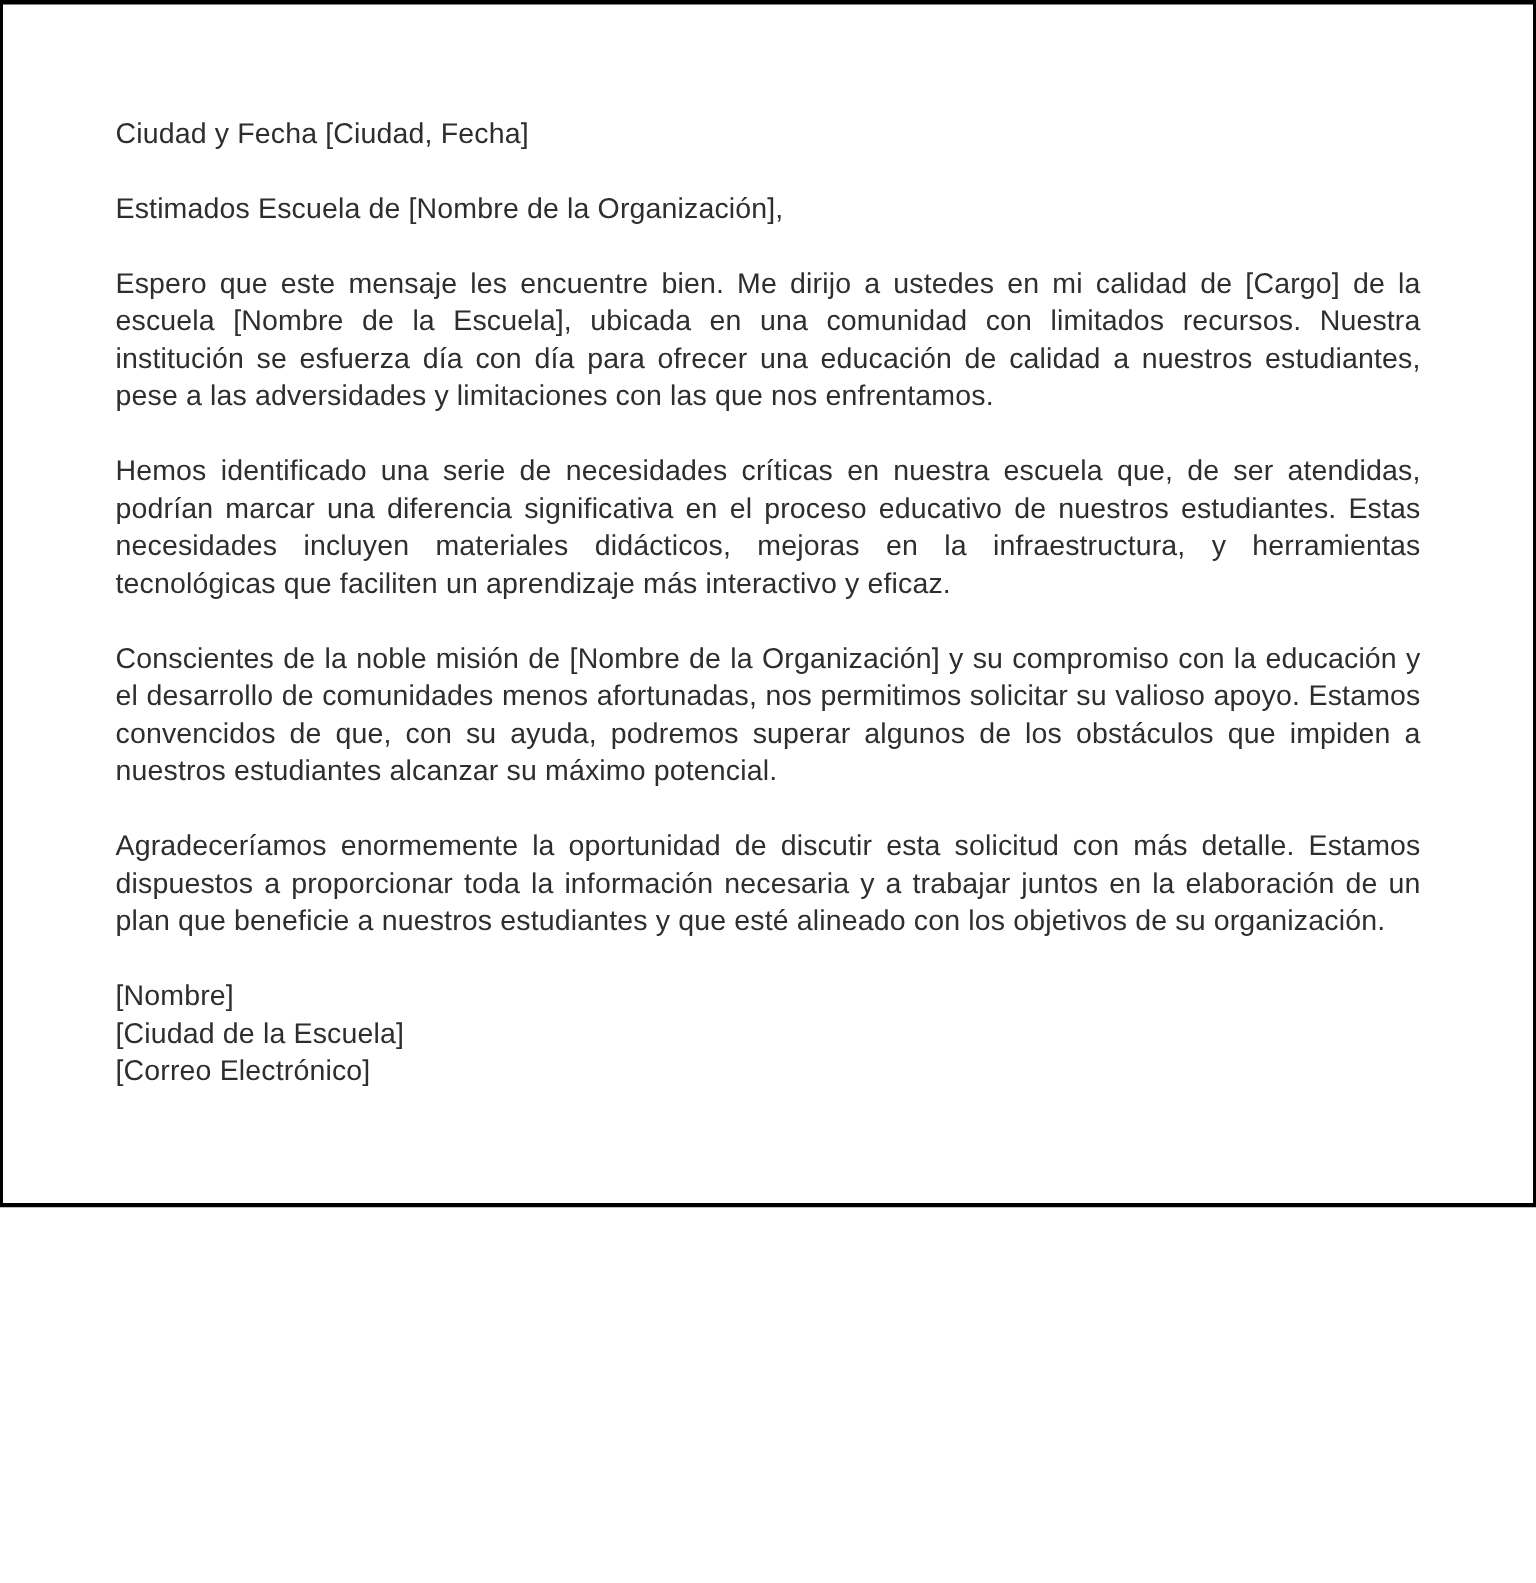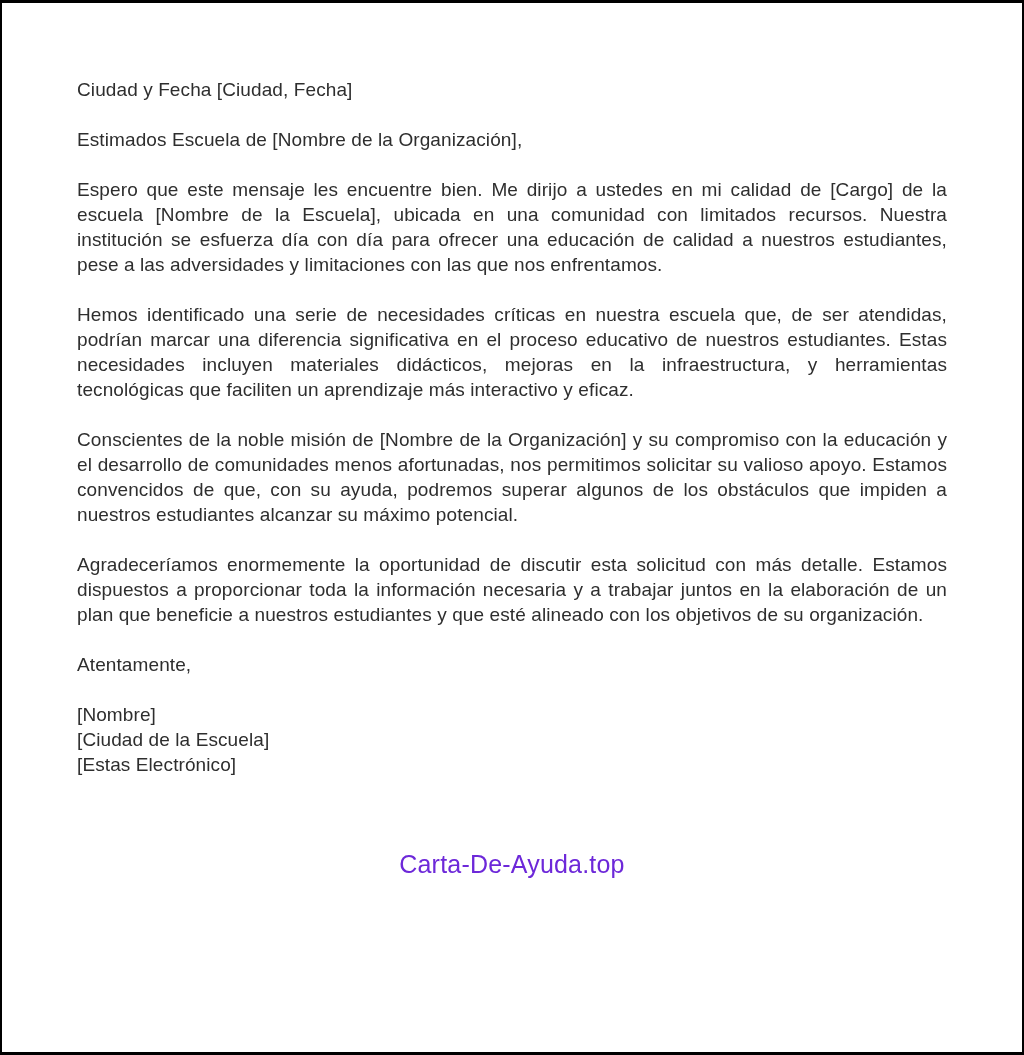--- a/index.html
+++ b/index.html
@@ -3,21 +3,21 @@
 <meta charset="utf-8">
 <style>
   html, body {
     margin: 0;
     padding: 0;
     background: #ffffff;
   }
   .page {
     position: relative;
     width: 1024px;
-    height: 1055px;
+    height: 805px;
     box-sizing: border-box;
     background: #ffffff;
     border: solid #000000;
     border-width: 3px 2px 3px 2px;
     overflow: hidden;
     font-family: "Liberation Sans", "DejaVu Sans", sans-serif;
     color: #2e2e2e;
   }
   .letter-body {
     box-sizing: border-box;
@@ -61,24 +61,23 @@
 
     <p>Espero que este mensaje les encuentre bien. Me dirijo a ustedes en mi calidad de [Cargo] de la escuela [Nombre de la Escuela], ubicada en una comunidad con limitados recursos. Nuestra institución se esfuerza día con día para ofrecer una educación de calidad a nuestros estudiantes, pese a las adversidades y limitaciones con las que nos enfrentamos.</p>
 
     <p>Hemos identificado una serie de necesidades críticas en nuestra escuela que, de ser atendidas, podrían marcar una diferencia significativa en el proceso educativo de nuestros estudiantes. Estas necesidades incluyen materiales didácticos, mejoras en la infraestructura, y herramientas tecnológicas que faciliten un aprendizaje más interactivo y eficaz.</p>
 
     <p>Conscientes de la noble misión de [Nombre de la Organización] y su compromiso con la educación y el desarrollo de comunidades menos afortunadas, nos permitimos solicitar su valioso apoyo. Estamos convencidos de que, con su ayuda, podremos superar algunos de los obstáculos que impiden a nuestros estudiantes alcanzar su máximo potencial.</p>
 
     <p>Agradeceríamos enormemente la oportunidad de discutir esta solicitud con más detalle. Estamos dispuestos a proporcionar toda la información necesaria y a trabajar juntos en la elaboración de un plan que beneficie a nuestros estudiantes y que esté alineado con los objetivos de su organización.</p>
 
 
-    <p class="single-line">Atentamente,</p>
 
     <div class="signature-block">
       <div>[Nombre]</div>
       <div>[Ciudad de la Escuela]</div>
-      <div>[Estas Electrónico]</div>
+      <div>[Correo Electrónico]</div>
     </div>
 
     <div class="site-footer">Carta-De-Ayuda.top</div>
 
   </div>
 </div>
 
 </body></html>

